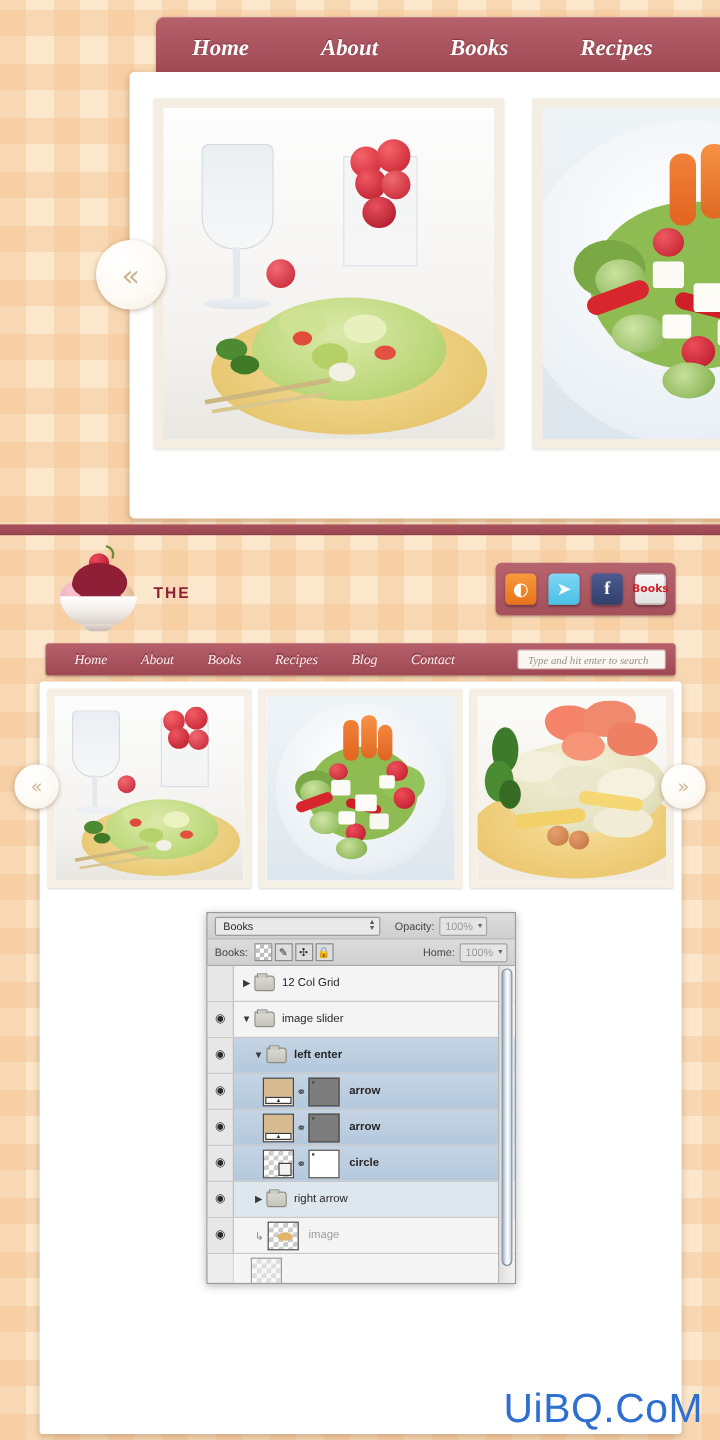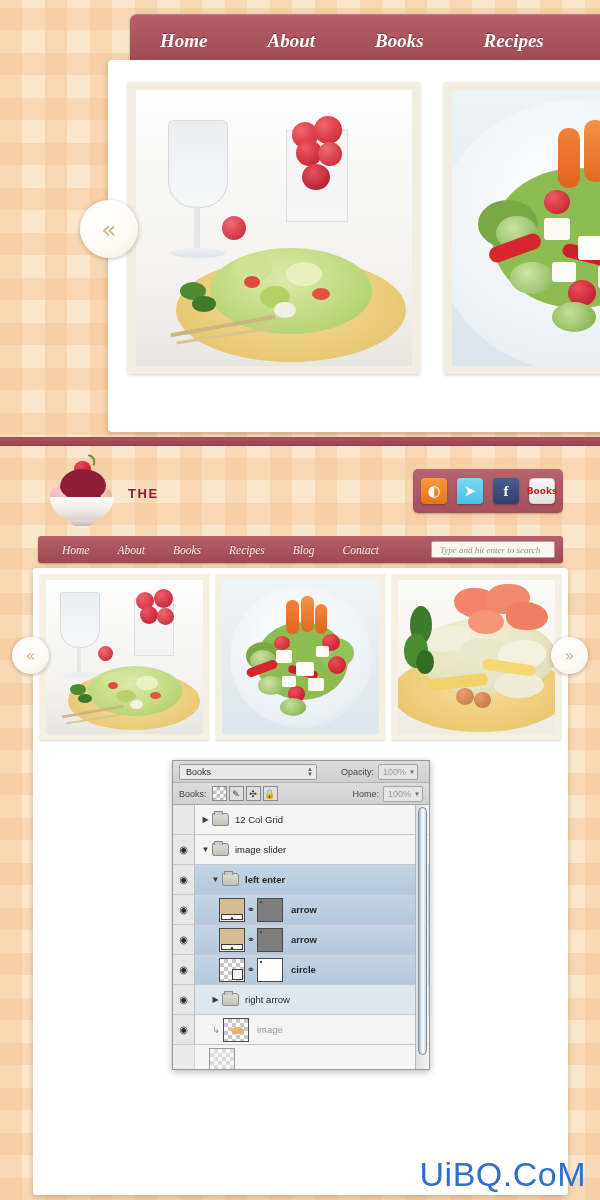--- a/index.html
+++ b/index.html
@@ -191,21 +191,21 @@
     background: linear-gradient(to bottom,#dcdcdc,#cfcfcf);
     border-bottom: 1px solid #b4b4b4;
   }
   .blend {
     width: 138px; height: 16px; background:#e9e9e9;
     border:1px solid #9c9c9c; border-radius:2px;
     display:flex; align-items:center; justify-content:space-between;
     padding: 0 3px 0 6px; font-size:9px;
   }
   .stepper { font-size:6px; line-height:5px; color:#5a5a5a; text-align:center; }
-  .op-lbl { margin-left: 24px; font-size:9px; color:#444; }
+  .op-lbl { margin-left: 12px; font-size:9px; color:#444; }
   .op-val {
     width: 40px; height: 16px; background:#e4e4e4; border:1px solid #a5a5a5;
     border-radius:2px; margin-left:4px; display:flex; align-items:center;
     justify-content:space-between; padding: 0 2px 0 4px; color:#9a9a9a; font-size:9px;
   }
   .op-arrow { font-size:6px; color:#666; }
 
   .psd-row2 {
     height: 22px; display:flex; align-items:center; padding: 0 6px;
     background: linear-gradient(to bottom,#dcdcdc,#cfcfcf);

